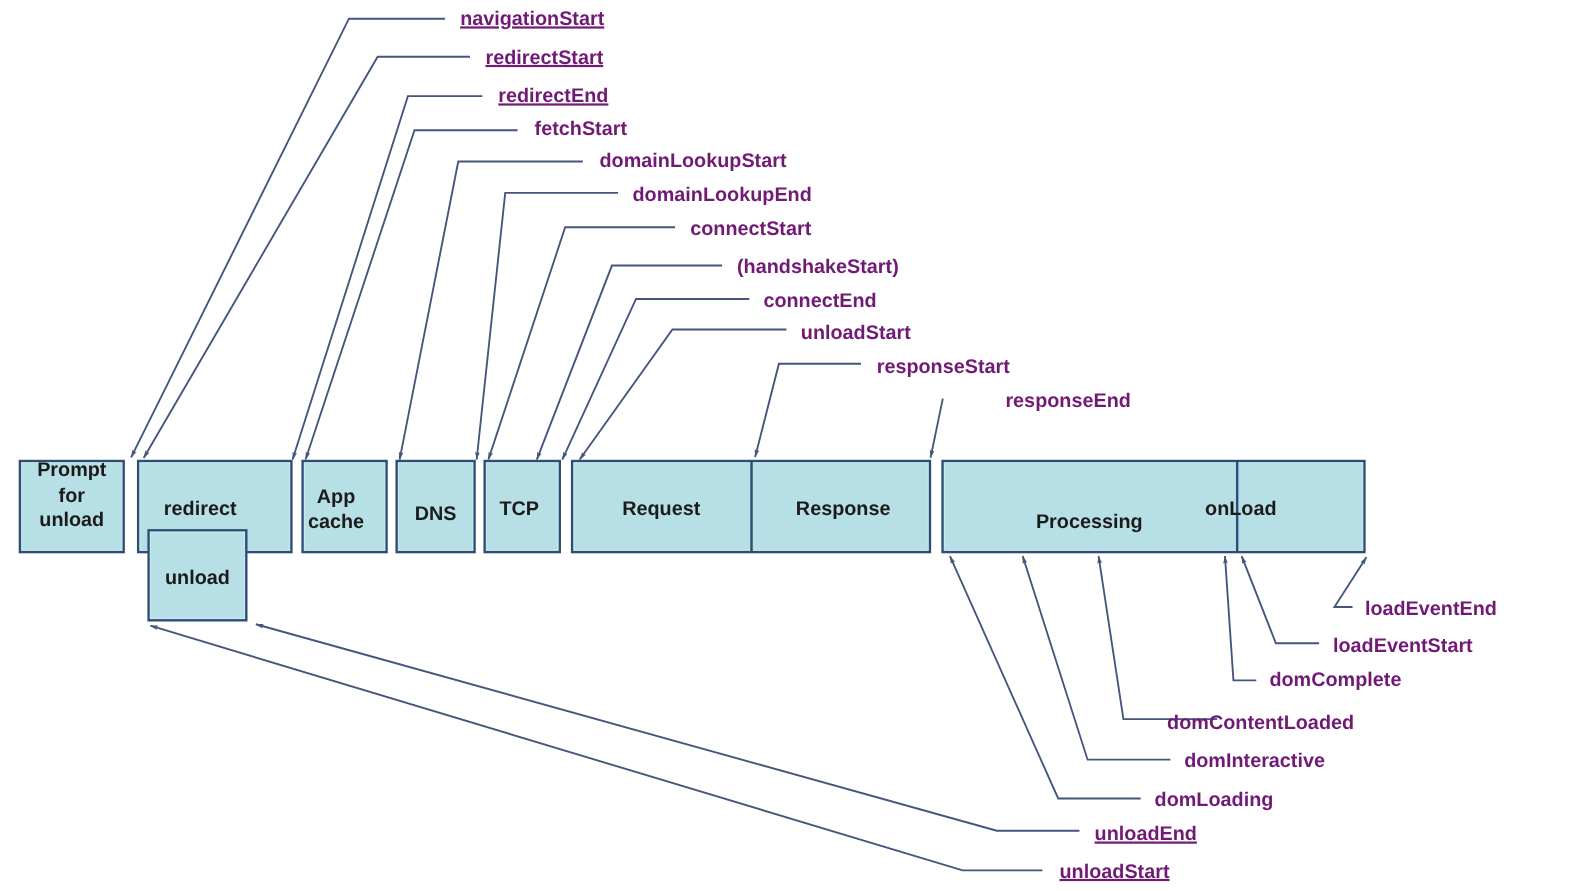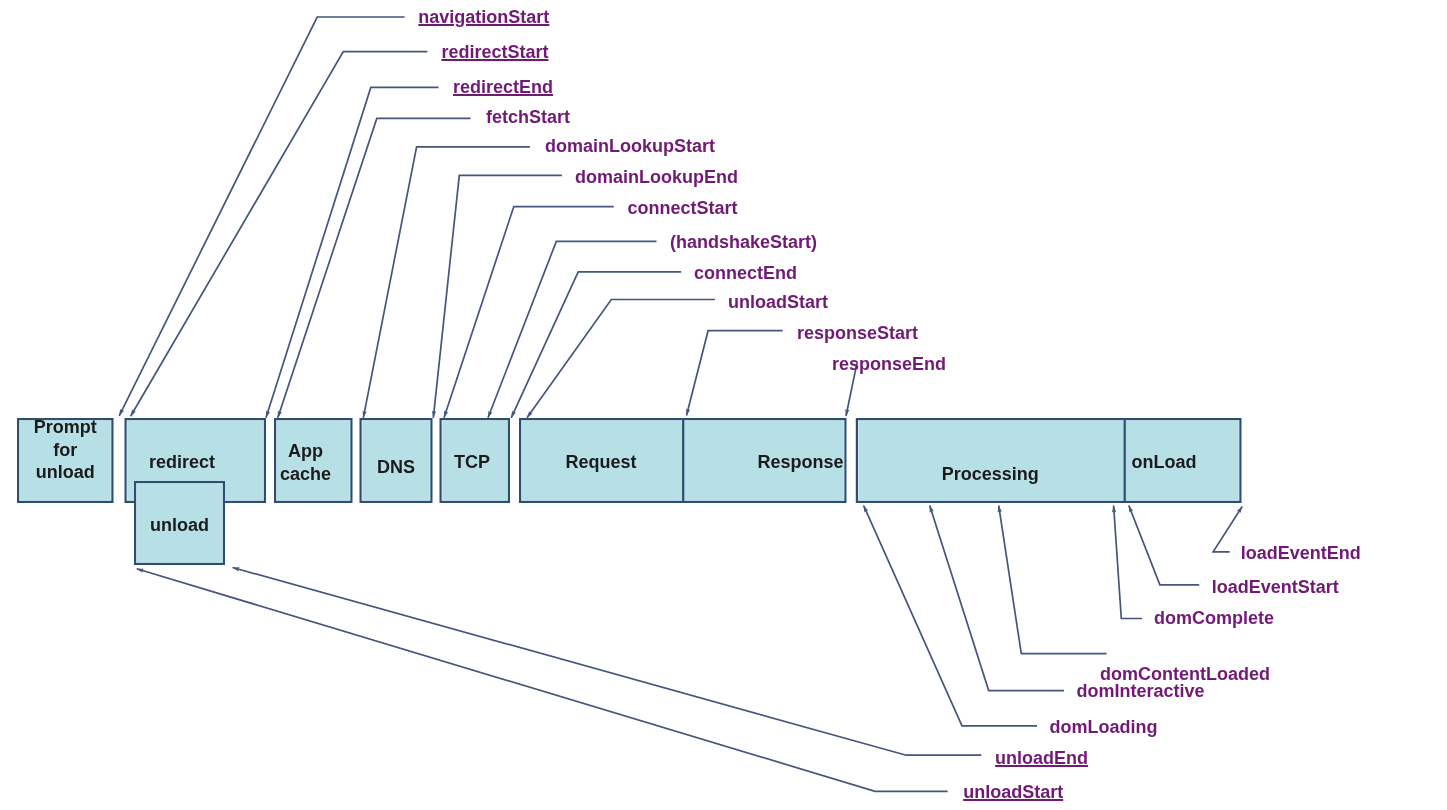--- a/index.html
+++ b/index.html
@@ -105,48 +105,48 @@
     </div>
   <div class="phase" style="left:359.5px;top:418.0px;width:73.0px;height:95px;">
       <span>DNS</span>
     </div>
   <div class="phase" style="left:439.5px;top:418.0px;width:65px;height:85.0px;">
       <span>TCP</span>
     </div>
   <div class="phase" style="left:519.0px;top:418.0px;width:164.2px;height:85.0px;">
       <span>Request</span>
     </div>
-  <div class="phase" style="left:719px;top:418.0px;width:163px;height:85.0px;">
+  <div class="phase" style="left:685px;top:418.0px;width:163px;height:85.0px;">
       <span>Response</span>
     </div>
   <div class="phase" style="left:855.8px;top:418.0px;width:268.9px;height:109px;">
       <span>Processing</span>
     </div>
-  <div class="phase" style="left:1107px;top:418.0px;width:114px;height:85.0px;align-items:center;">
+  <div class="phase" style="left:1071px;top:418.0px;width:114px;height:85.0px;align-items:center;">
       <span>onLoad</span>
     </div>
   <div class="phase" style="left:134.0px;top:481.0px;width:91.0px;height:84.0px;">
       <span>unload</span>
     </div>
 
   <div class="evt u" style="left:418.3px;top:8.3px;">navigationStart</div>
   <div class="evt u" style="left:441.4px;top:43.3px;">redirectStart</div>
   <div class="evt u" style="left:453.0px;top:78.3px;">redirectEnd</div>
   <div class="evt" style="left:486.0px;top:108.3px;">fetchStart</div>
   <div class="evt" style="left:545.0px;top:137.3px;">domainLookupStart</div>
   <div class="evt" style="left:575.0px;top:167.7px;">domainLookupEnd</div>
   <div class="evt" style="left:627.5px;top:198.9px;">connectStart</div>
   <div class="evt" style="left:670.0px;top:233.3px;">(handshakeStart)</div>
   <div class="evt" style="left:694.0px;top:264.3px;">connectEnd</div>
   <div class="evt" style="left:728.0px;top:292.7px;">unloadStart</div>
   <div class="evt" style="left:797.0px;top:323.7px;">responseStart</div>
-  <div class="evt" style="left:832px;top:354.7px;">responseEnd</div>
+  <div class="evt" style="left:914px;top:354.7px;">responseEnd</div>
 
   <div class="evt" style="left:1240.8px;top:543.5px;">loadEventEnd</div>
   <div class="evt" style="left:1211.8px;top:577.9px;">loadEventStart</div>
   <div class="evt" style="left:1154.0px;top:608.9px;">domComplete</div>
-  <div class="evt" style="left:1100px;top:647.9px;margin-top:17px;">domContentLoaded</div>
+  <div class="evt" style="left:1061px;top:647.9px;">domContentLoaded</div>
   <div class="evt" style="left:1076.5px;top:681.7px;">domInteractive</div>
   <div class="evt" style="left:1049.6px;top:717.9px;">domLoading</div>
   <div class="evt u" style="left:995.1px;top:748.9px;">unloadEnd</div>
   <div class="evt u" style="left:963.2px;top:783.2px;">unloadStart</div>
 
 </div>
 
 </body></html>

